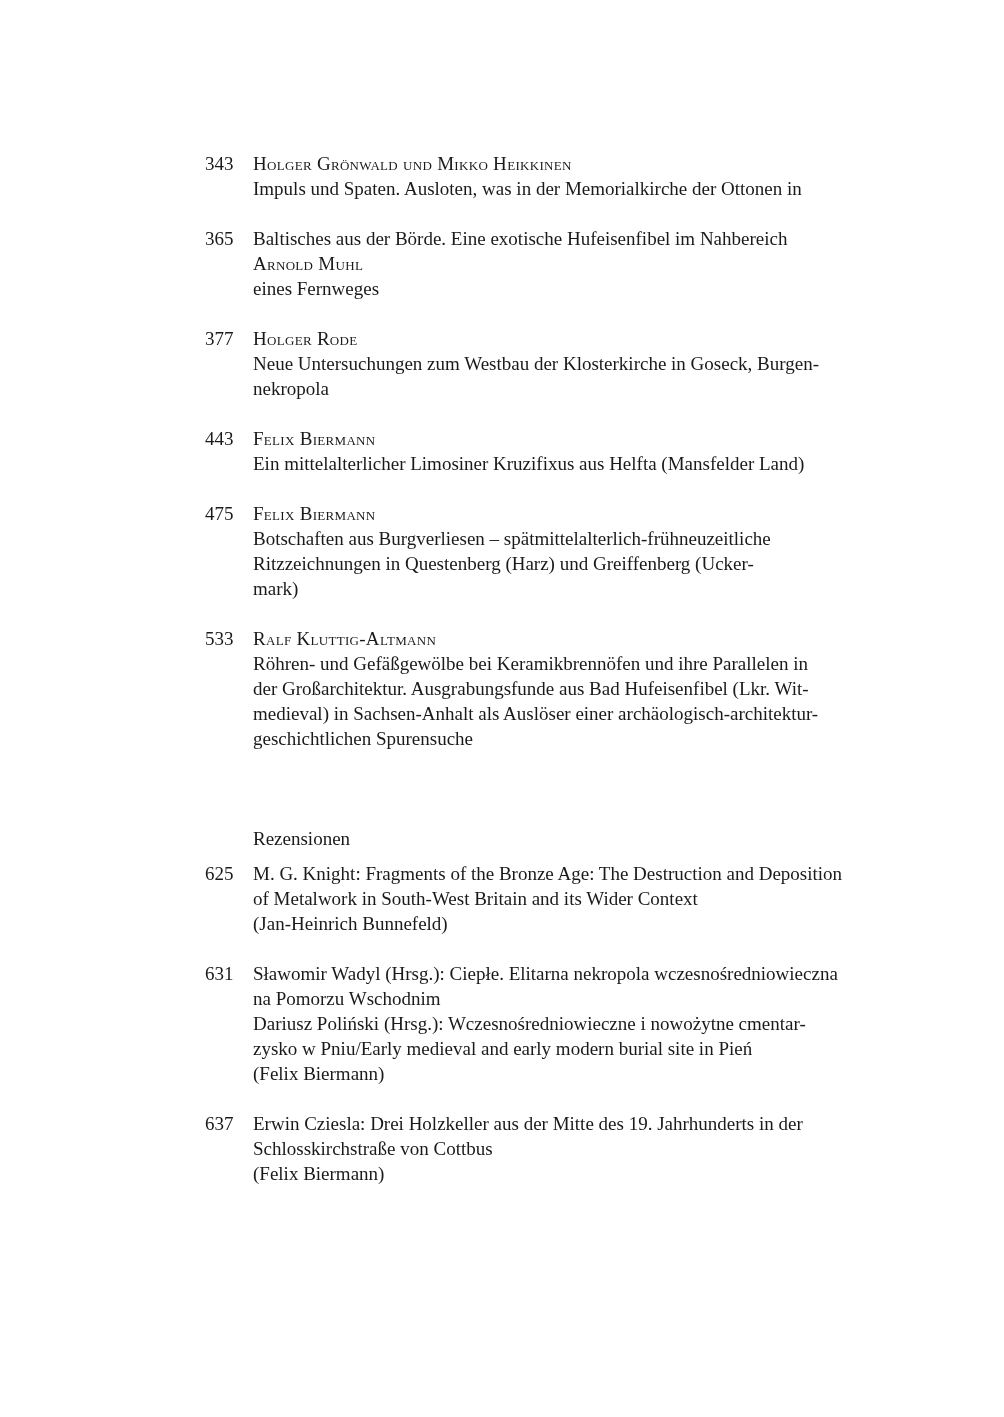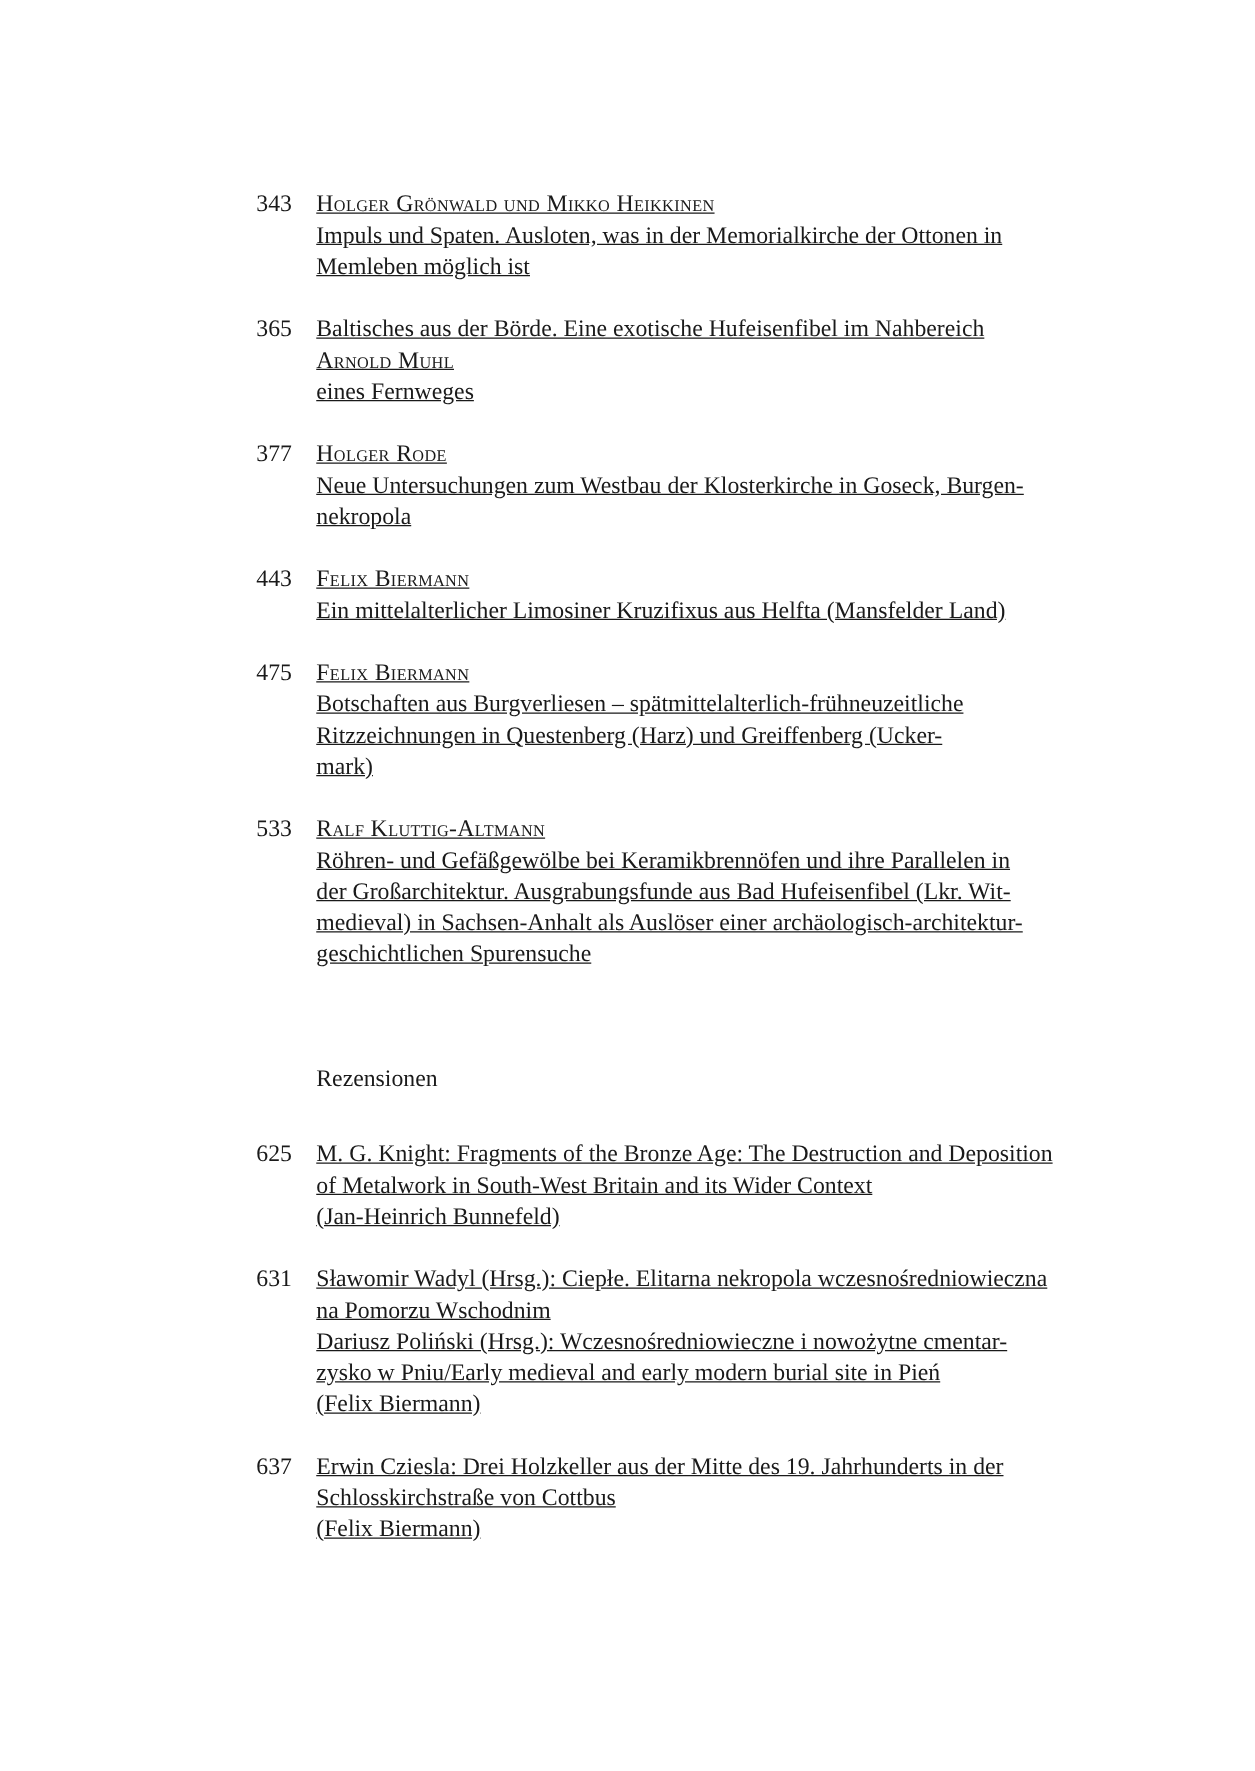--- a/index.html
+++ b/index.html
@@ -9,35 +9,34 @@
     color: #1a1a1a;
     font-size: 19px;
     line-height: 25px;
   }
   .page { position: absolute; left: 0; top: 0; width: 1004px; height: 1417px; }
   .toc { position: absolute; left: 205px; top: 151px; width: 660px; }
   .entry { display: flex; margin-bottom: 25px; }
   .pnum { width: 48px; flex: 0 0 48px; font-variant-numeric: oldstyle-nums; }
   .body { flex: 1; width: 606px; }
   .author { font-variant: small-caps; letter-spacing: 0.3px; }
-  .line { display: block; white-space: nowrap; text-decoration: underline; }
-  .section-heading { margin-left: 48px; margin-top: 75px; margin-bottom: 35px; }
+  .line { display: block; white-space: nowrap; }
+  .section-heading { margin-left: 48px; margin-top: 75px; margin-bottom: 10px; }
 </style>
 </head>
 <body>
 
 <div class="page">
   <div class="toc">
 
     <div class="entry">
       <div class="pnum">343</div>
       <div class="body">
         <span class="line author">Holger Grönwald und Mikko Heikkinen</span>
         <span class="line">Impuls und Spaten. Ausloten, was in der Memorialkirche der Ottonen in</span>
-        <span class="line">Memleben möglich ist</span>
       </div>
     </div>
 
     <div class="entry">
       <div class="pnum">365</div>
       <div class="body">
         <span class="line">Baltisches aus der Börde. Eine exotische Hufeisenfibel im Nahbereich</span>
         <span class="line author">Arnold Muhl</span>
         <span class="line">eines Fernweges</span>
       </div>

